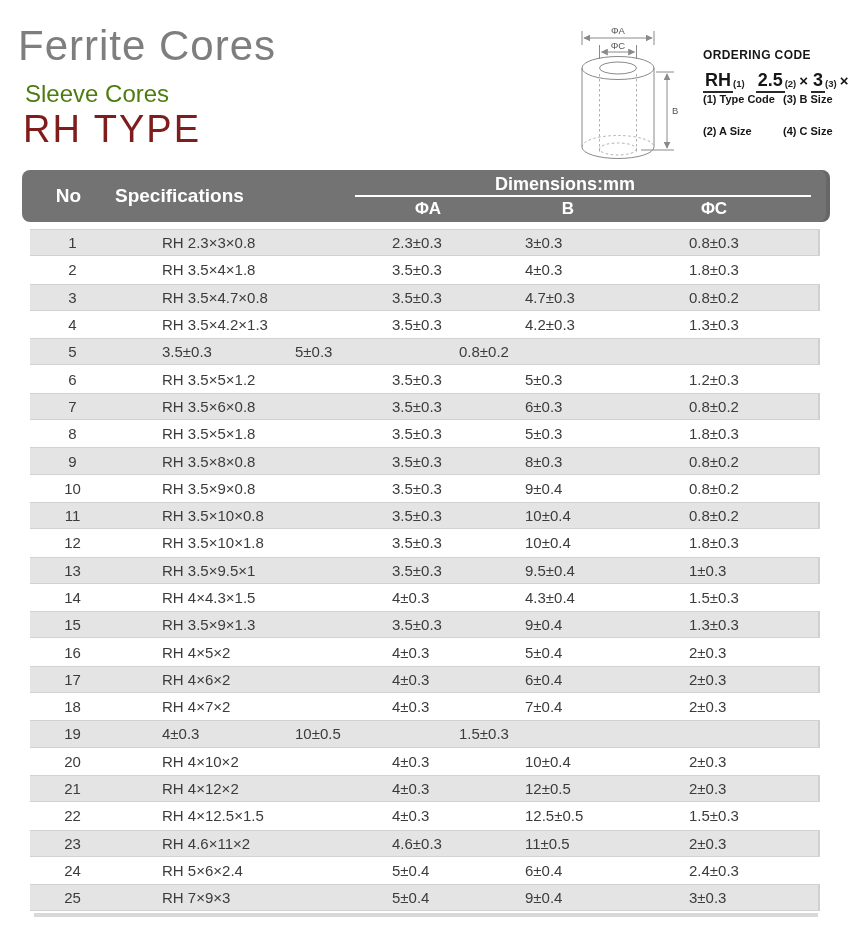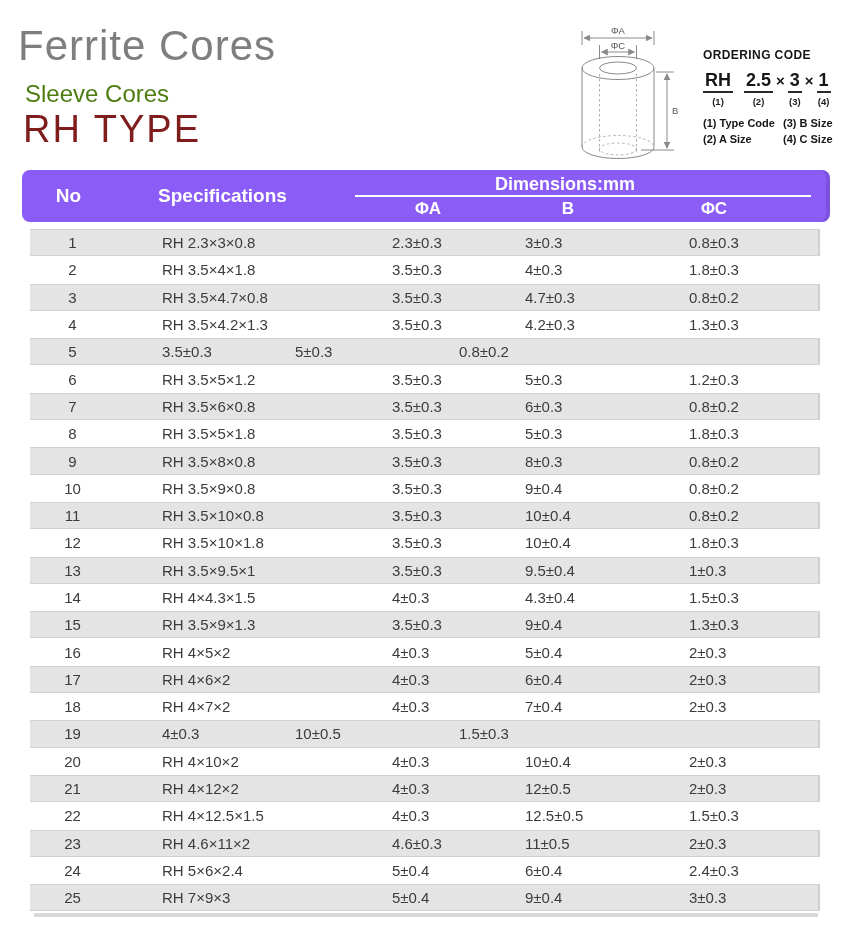--- a/index.html
+++ b/index.html
@@ -11,33 +11,33 @@
   .title-main{position:absolute;left:18px;top:22px;font-size:42px;color:#7e7e7e;letter-spacing:1px;}
   .title-sub{position:absolute;left:25px;top:80px;font-size:24px;color:#4d7c0f;}
   .title-type{position:absolute;left:23px;top:108px;font-size:38px;color:#7f1d1d;letter-spacing:2px;}
   
   .diagram{position:absolute;left:565px;top:12px;}
   .diagram text{font-family:"Liberation Sans",sans-serif;fill:#555;}
   
   .ordering{position:absolute;left:703px;top:48px;width:146px;color:#161616;}
   .oc-heading{font-size:12px;font-weight:bold;letter-spacing:0.4px;}
   .oc-code{display:flex;align-items:flex-start;margin-top:9px;}
-  .oc-part{display:flex;flex-direction:column;align-items:center;}
+  .oc-part{display:flex;flex-direction:row;align-items:center;}
   .oc-part.first{margin-right:11px;}
   .oc-val{font-size:18px;font-weight:bold;border-bottom:2px solid #2a2a2a;padding:0 2px 1px;line-height:19px;}
   .oc-idx{font-size:9.5px;font-weight:bold;margin-top:3px;color:#222;}
   .oc-sep{font-size:15px;font-weight:bold;margin:0 3px;line-height:20px;}
-  .oc-legend{display:grid;grid-template-columns:80px auto;row-gap:4px;margin-top:10px;
+  .oc-legend{display:grid;grid-template-columns:80px auto;row-gap:20px;
     font-size:11px;font-weight:bold;white-space:nowrap;}
   
-  .thead{position:absolute;left:22px;top:170px;width:808px;height:52px;background:#8b5cf6;
+  .thead{position:absolute;left:22px;top:170px;width:808px;height:52px;background:#737373;
     border-radius:8px;color:#fff;box-shadow:inset -4px 0 0 rgba(0,0,0,0.10);}
   .h-no{position:absolute;left:0;top:0;width:93px;height:52px;line-height:52px;text-align:center;
     font-size:19px;font-weight:bold;}
-  .h-spec{position:absolute;left:93px;top:0;width:215px;height:36px;line-height:52px;text-align:center;
+  .h-spec{position:absolute;left:93px;top:0;width:215px;height:36px;line-height:52px;text-align:left;
     font-size:19px;font-weight:bold;}
   .h-dims{position:absolute;left:333px;right:19px;top:0;height:40px;}
   .h-dims-title{height:25px;line-height:28px;text-align:center;font-size:18px;font-weight:bold;
     padding-right:36px;border-bottom:2px solid #ffffff;}
   .h-sub{position:absolute;top:27px;height:25px;line-height:24px;transform:translateX(-50%);
     font-size:17px;font-weight:bold;}
   .h-sub-a{left:73px;}
   .h-sub-b{left:213px;}
   .h-sub-c{left:359px;}
   

